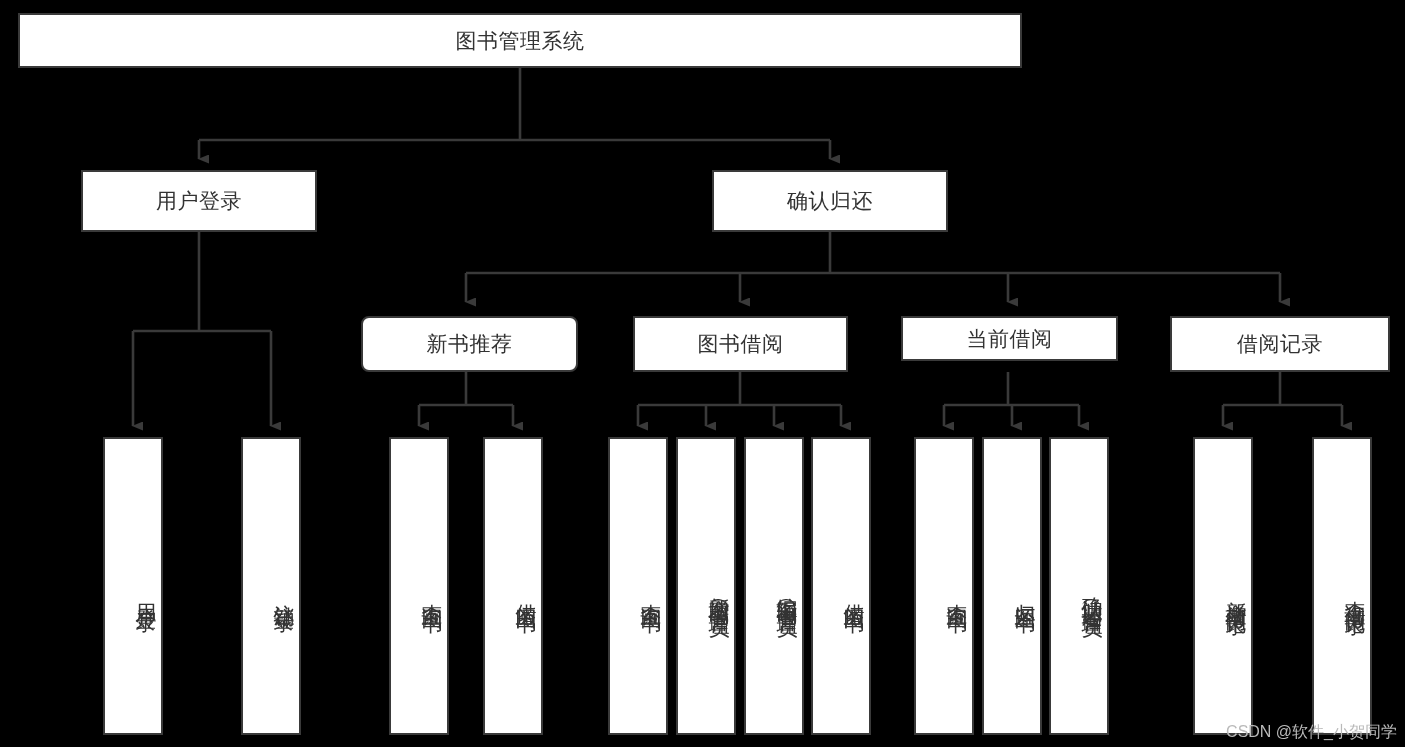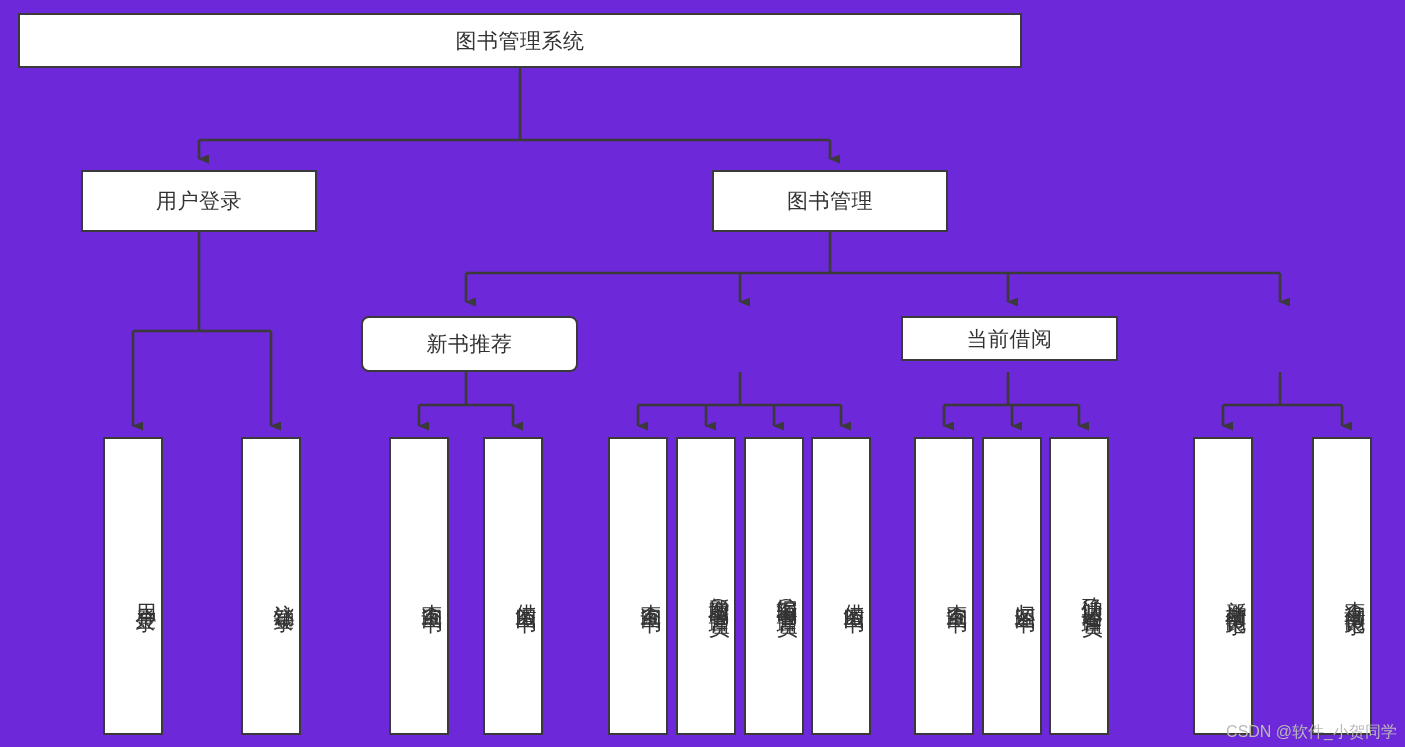--- a/index.html
+++ b/index.html
@@ -7,21 +7,21 @@
     padding: 0;
     background: #ffffff;
   }
   body {
     font-family: "Liberation Sans", "DejaVu Sans", sans-serif;
   }
   #diagram-root {
     position: relative;
     width: 1405px;
     height: 747px;
-    background: #6d28d9;
+    background: #000000;
     overflow: hidden;
   }
   svg#connectors {
     position: absolute;
     left: 0;
     top: 0;
     width: 1405px;
     height: 747px;
     pointer-events: none;
   }
@@ -123,28 +123,34 @@
   </svg>
 
   <div class="node horizontal" style="left:18px; top:13px; width:1004px; height:55px;">
     <span class="node-label">图书管理系统</span>
   </div>
 
   <div class="node horizontal" style="left:81px; top:170px; width:236px; height:62px;">
     <span class="node-label">用户登录</span>
   </div>
   <div class="node horizontal" style="left:712px; top:170px; width:236px; height:62px;">
-    <span class="node-label">图书管理</span>
+    <span class="node-label">确认归还</span>
   </div>
 
   <div class="node horizontal" style="left:361px; top:316px; width:217px; height:56px;border-radius:8px;">
     <span class="node-label">新书推荐</span>
   </div>
+  <div class="node horizontal" style="left:633px; top:316px; width:215px; height:56px;">
+    <span class="node-label">图书借阅</span>
+  </div>
   <div class="node horizontal" style="left:901px; top:316px; width:217px; height:45px;">
     <span class="node-label">当前借阅</span>
+  </div>
+  <div class="node horizontal" style="left:1170px; top:316px; width:220px; height:56px;">
+    <span class="node-label">借阅记录</span>
   </div>
 
   <div class="node vertical" style="left:103px; top:437px; width:60px; height:298px;">
     <span class="node-label">用户登录</span>
   </div>
   <div class="node vertical" style="left:241px; top:437px; width:60px; height:298px;">
     <span class="node-label">注销登录</span>
   </div>
 
   <div class="node vertical" style="left:389px; top:437px; width:60px; height:298px;">

